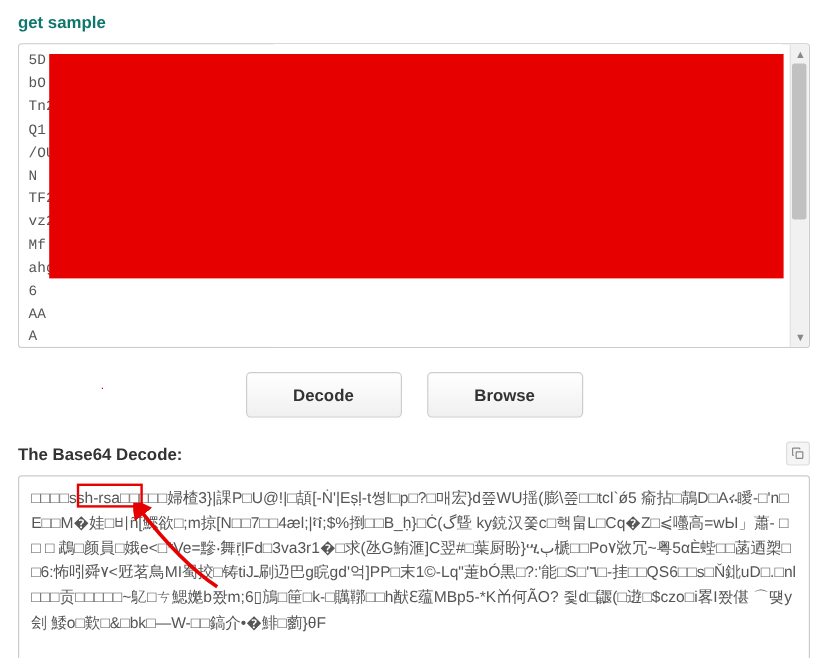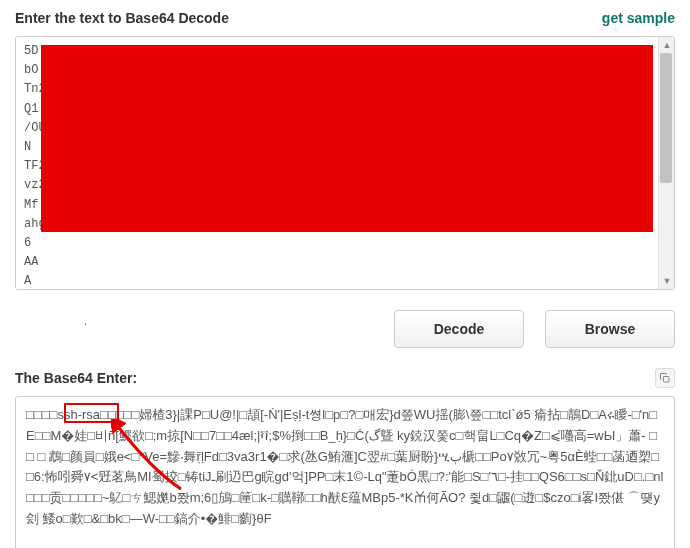--- a/index.html
+++ b/index.html
@@ -88,21 +88,21 @@
       display: flex;
       align-items: center;
       justify-content: center;
       font-size: 9px;
       color: #888;
     }
     .scrollbar-arrow.up { top: 0; }
     .scrollbar-arrow.down { bottom: 0; }
     .button-row {
       display: flex;
-      justify-content: flex-end;
+      justify-content: center;
       gap: 21px;
       margin: 20px 0;
     }
     .action-button {
       width: 130px;
       height: 38px;
       background: #fff;
       border: 1px solid #ccc;
       border-radius: 4px;
       font-size: 14px;
@@ -167,21 +167,20 @@
       top: 316px;
       font-size: 10px;
       color: #c00;
       pointer-events: none;
     }
   </style>
 </head>
 <body>
 
 <div class="header-row">
-  <div class="section-label">Enter the text to Base64 Decode</div>
   <a class="get-sample-link">get sample</a>
 </div>
 
 <div class="input-container">
   <textarea class="input-textarea" style="">5D
 bO
 Tn2                                                                                                                                                                                       Q1
 /OU                                                                                                                                                                                        N
 TF2
 vz2                                                                                                                                                                                        Mf
@@ -198,21 +197,21 @@
 </div>
 
 <div class="dot-annotation">.</div>
 
 <div class="button-row">
   <button class="action-button">Decode</button>
   <button class="action-button">Browse</button>
 </div>
 
 <div class="output-header-row">
-  <div class="section-label">The Base64 Enter:</div>
+  <div class="section-label">The Base64 Decode:</div>
   <div class="copy-icon-wrap">
     <svg width="12" height="12" viewBox="0 0 24 24" fill="none" stroke="#888" stroke-width="2">
       <rect x="9" y="9" width="11" height="11" rx="1"></rect>
       <path d="M5 15H4a1 1 0 0 1-1-1V4a1 1 0 0 1 1-1h10a1 1 0 0 1 1 1v1"></path>
     </svg>
   </div>
 </div>
 
 <div class="output-container">
   <div class="highlight-box"></div>

